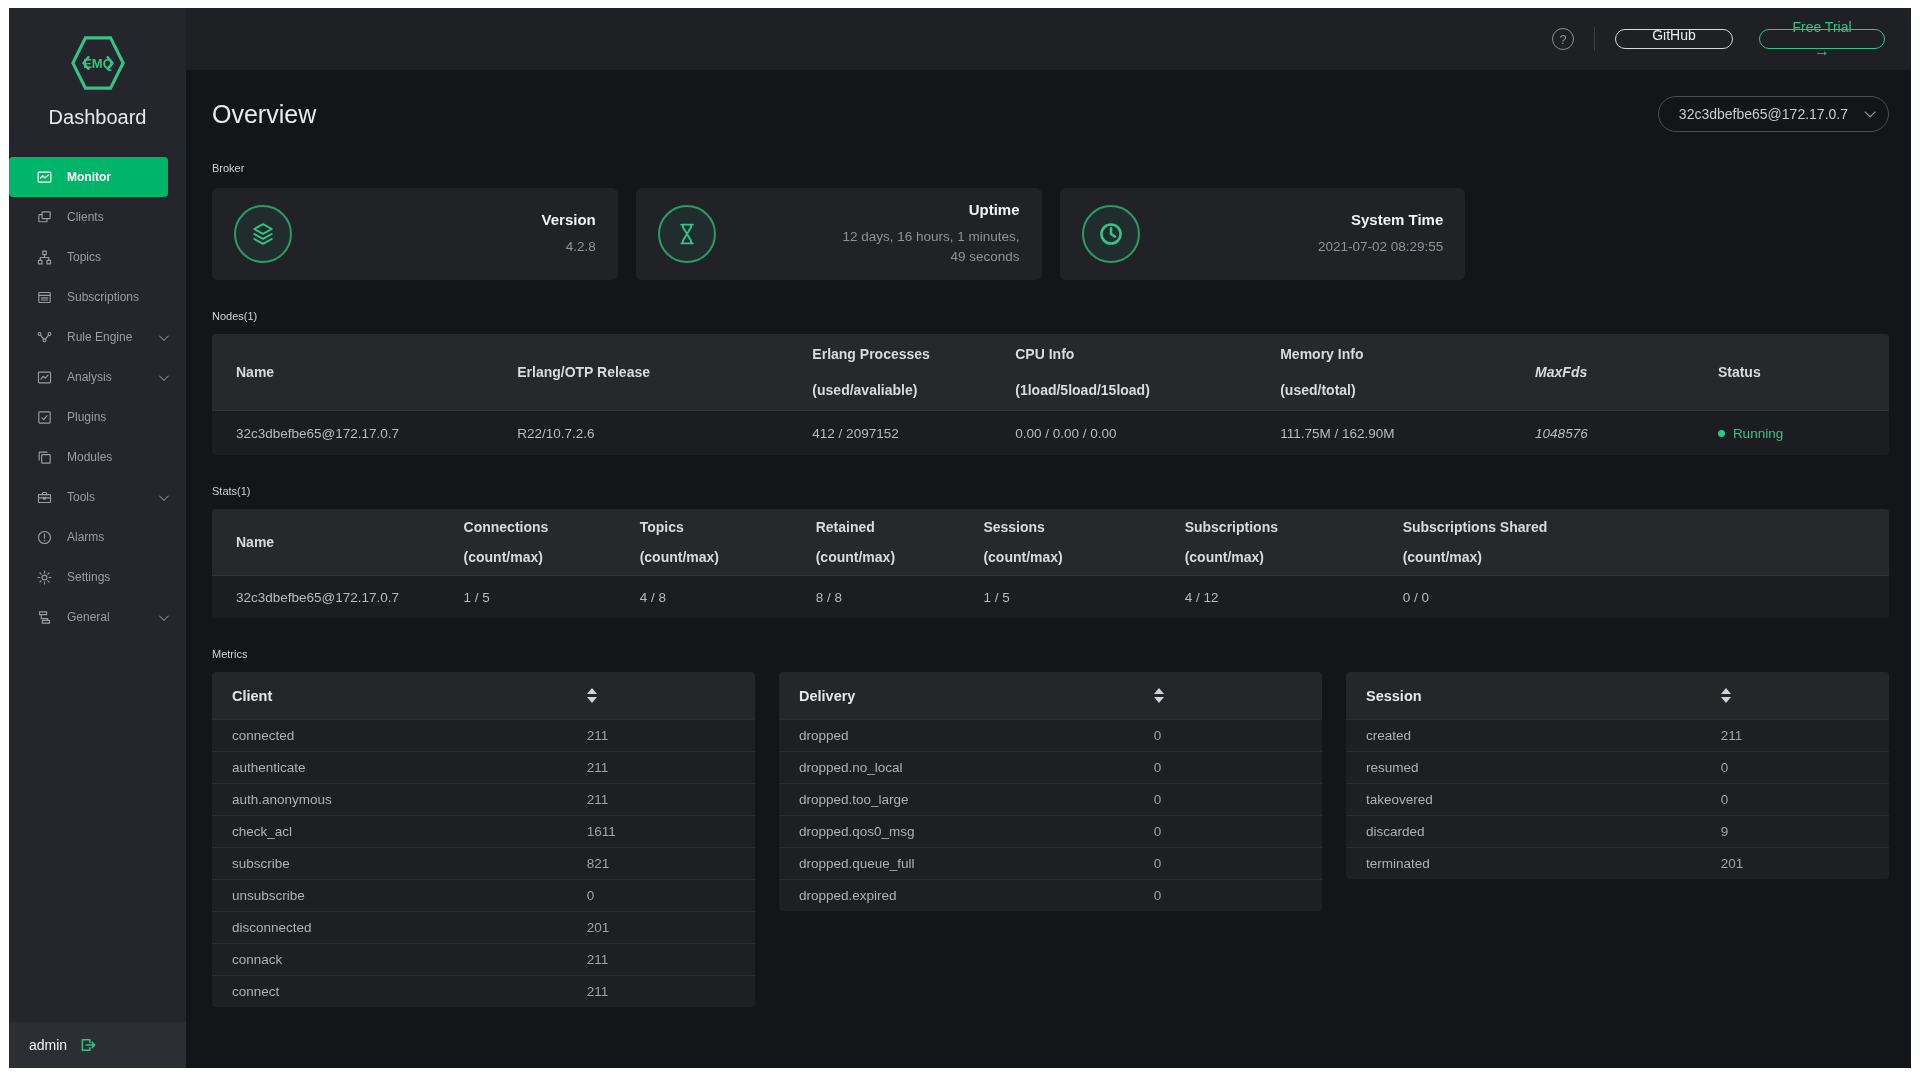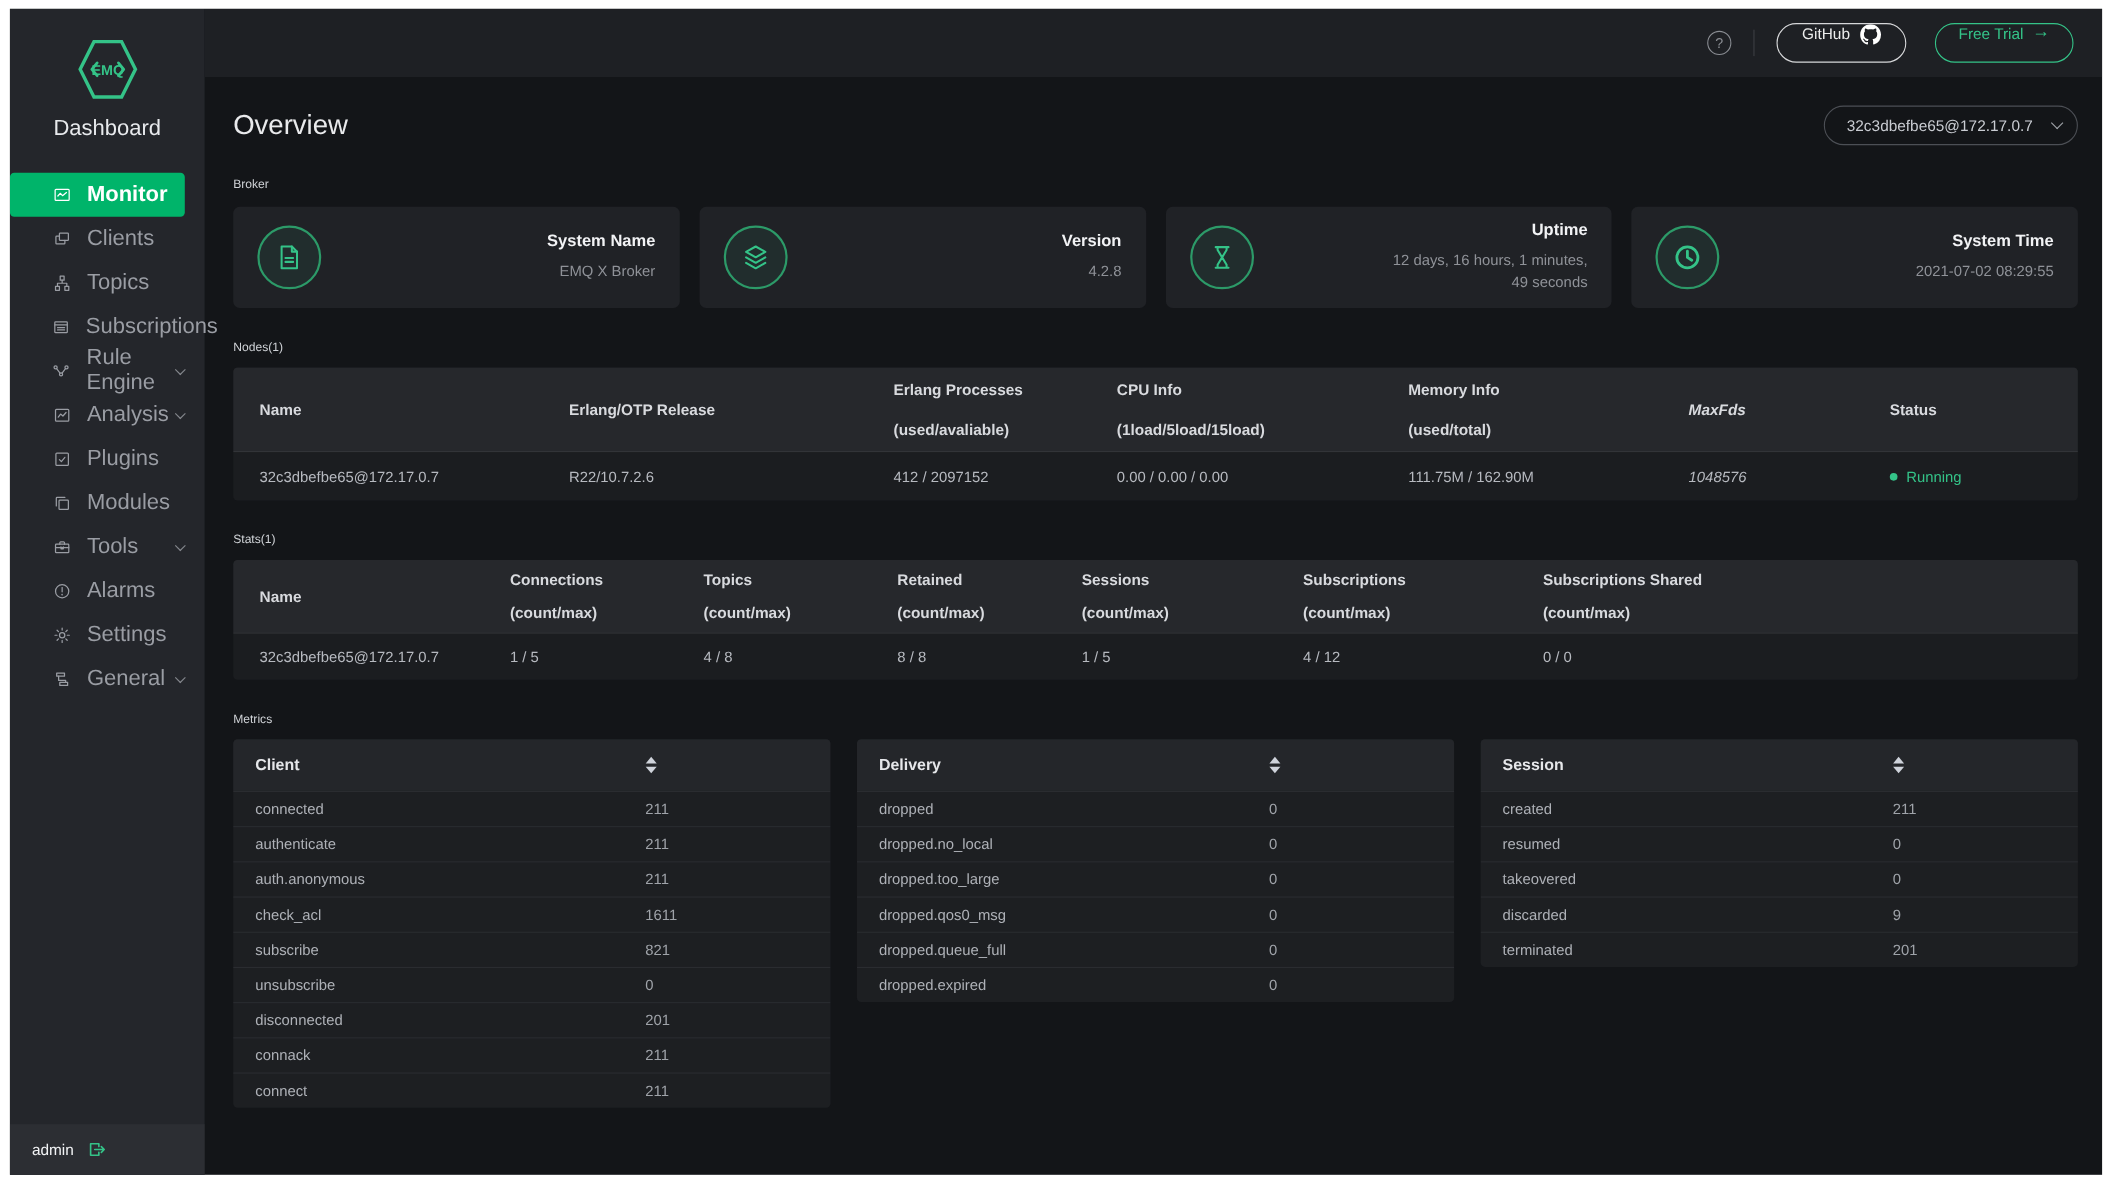--- a/index.html
+++ b/index.html
@@ -5,35 +5,35 @@
   * { margin:0; padding:0; box-sizing:border-box; }
   html,body { width:1920px; height:1080px; background:#ffffff; font-family:"Liberation Sans", sans-serif; }
   .frame { position:absolute; left:9px; top:8px; width:1902px; height:1060px; display:flex; overflow:hidden; background:#131518; }
 
   
   .sidebar { width:177px; background:#24262b; display:flex; flex-direction:column; flex-shrink:0; }
   .logo-block { padding-top:26px; display:flex; flex-direction:column; align-items:center; }
   .logo-hex { width:64px; height:58px; }
   .app-title { margin-top:14px; color:#e8eaed; font-size:20px; }
   .menu { margin-top:28px; flex:1; }
-  .s-item { height:40px; display:flex; align-items:center; padding-left:38px; color:#9a9da4; font-size:20px; cursor:pointer; position:relative; }
+  .s-item { height:40px; display:flex; align-items:center; padding-left:26px; color:#9a9da4; font-size:12px; cursor:pointer; position:relative; }
   .s-item .s-icon { width:18px; height:18px; margin-right:14px; display:flex; align-items:center; justify-content:center; }
   .s-item svg { width:17px; height:17px; }
   .s-item.active { background:#00b46a; color:#ffffff; border-radius:4px; margin-right:18px; font-weight:bold; }
   .s-chevron { position:absolute; right:20px; width:7px; height:7px; border-right:1.5px solid #84878d; border-bottom:1.5px solid #84878d; transform:rotate(45deg) translateY(-2px); }
   .admin-bar { height:46px; background:#2c2e33; display:flex; align-items:center; padding-left:20px; }
   .admin-name { color:#f2f3f5; font-size:14px; font-weight:normal; }
   .logout { margin-left:12px; width:18px; height:18px; cursor:pointer; }
 
   
   .main { flex:1; display:flex; flex-direction:column; min-width:0; }
   .topbar { height:62px; background:#1e2024; display:flex; align-items:center; justify-content:flex-end; padding-right:26px; flex-shrink:0; }
   .help-btn { width:22px; height:22px; border:1.5px solid #8a8d93; border-radius:50%; color:#8a8d93; font-size:13px; display:flex; align-items:center; justify-content:center; cursor:pointer; }
   .top-divider { width:1px; height:24px; background:#3c3e43; margin:0 20px; }
-  .pill { height:36px; border-radius:18px; display:flex; justify-content:center; font-size:14px; cursor:pointer; background:transparent; }
+  .pill { height:20px; border-radius:18px; display:flex; align-items:center; justify-content:center; font-size:14px; cursor:pointer; background:transparent;flex-direction:column; }
   .github-btn { width:118px; border:1.5px solid #d6d7d9; color:#eceded; gap:9px; }
   .github-btn svg { width:19px; height:19px; }
   .trial-btn { width:126px; border:1.5px solid #34c388; color:#34c388; margin-left:26px; gap:8px; }
   .trial-arrow { font-size:16px; line-height:1; }
 
   .content { flex:1; padding:0 22px 0 26px; overflow:hidden; }
   .page-head { margin-top:26px; display:flex; align-items:center; justify-content:space-between; }
   .page-title { color:#e9eaec; font-size:25px; }
   .node-select { height:36px; border:1px solid #4c4f55; border-radius:18px; padding:0 16px 0 20px; display:flex; align-items:center; gap:16px; color:#c9ccd2; font-size:14px; cursor:pointer; }
   .sel-chevron { width:8px; height:8px; border-right:1.6px solid #a0a3a9; border-bottom:1.6px solid #a0a3a9; transform:rotate(45deg) translateY(-3px); }
@@ -251,33 +251,20 @@
           <span>32c3dbefbe65@172.17.0.7</span>
           <span class="sel-chevron"></span>
         </div>
       </div>
 
       <div class="section-label">Broker</div>
       <div class="cards">
         <div class="b-card">
           <div class="b-icon">
               <svg class="line green" viewBox="0 0 24 24">
-                <path d="M6 3.5h8l4 4V20.5H6z"></path>
-                <path d="M14 3.5v4h4"></path>
-                <path d="M9 12.5h6 M9 15.5h6"></path>
-              </svg>
-            </div>
-          <div class="b-text">
-            <div class="b-title">System Name</div>
-            <div class="b-value">EMQ X Broker</div>
-          </div>
-        </div>
-        <div class="b-card">
-          <div class="b-icon">
-              <svg class="line green" viewBox="0 0 24 24">
                 <path d="M12 3.5l7.5 4.2L12 11.9 4.5 7.7z"></path>
                 <path d="M4.5 12l7.5 4.2 7.5-4.2"></path>
                 <path d="M4.5 16.3l7.5 4.2 7.5-4.2"></path>
               </svg>
             </div>
           <div class="b-text">
             <div class="b-title">Version</div>
             <div class="b-value">4.2.8</div>
           </div>
         </div>

